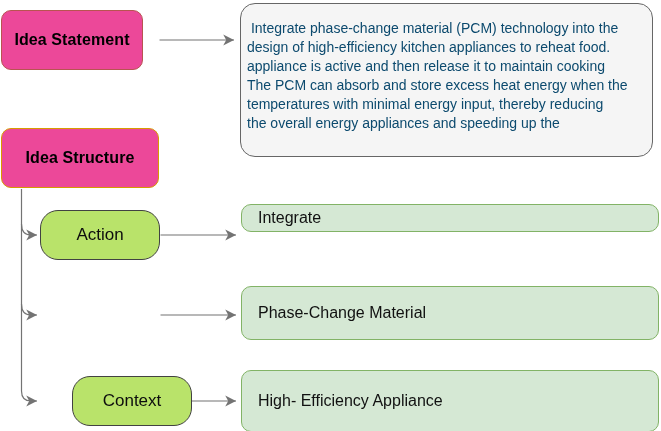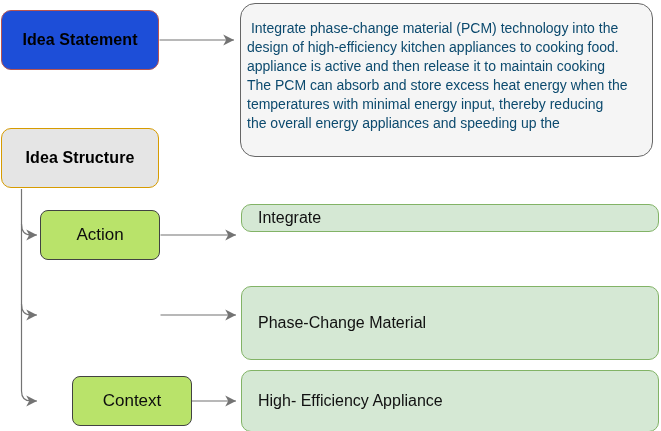--- a/index.html
+++ b/index.html
@@ -20,29 +20,29 @@
   .node {
     position: absolute;
     box-sizing: border-box;
     display: flex;
     align-items: center;
   }
   .node.centered { justify-content: center; }
 
   
   #idea-statement {
-    left: 1px; top: 10px; width: 158px; height: 60px;
-    background: #1d4ed8;
+    left: 1px; top: 10px; width: 142px; height: 60px;
+    background: #ec4899;
     border: 1.6px solid #b85450;
     border-radius: 10px;
   }
   
   #idea-structure {
     left: 1px; top: 128px; width: 158px; height: 60px;
-    background: #e5e5e5;
+    background: #ec4899;
     border: 1.6px solid #d79b00;
     border-radius: 10px;
   }
   .header-label {
     font-size: 16px;
     font-weight: bold;
     color: #000000;
     letter-spacing: 0.1px;
   }
 
@@ -61,41 +61,41 @@
     line-height: 19px;
     color: #0c4a6e;
     white-space: pre;
   }
 
   
   .key-node {
     left: 40px; width: 120px; height: 50px;
     background: #b9e36a;
     border: 1.6px solid #424242;
-    border-radius: 8px;
+    border-radius: 18px;
     align-items: center;
   }
   #node-action  { top: 210px; }
   #node-object  { top: 290px; }
   #node-context { top: 376px; margin-left: 32px; }
   .key-label {
     font-size: 17px;
     color: #0d0d0d;
   }
 
   
   .value-node {
     left: 241px; width: 418px;
     background: #d5e8d4;
     border: 1.4px solid #82b366;
     border-radius: 10px;
     padding-left: 16px;
   }
   #value-action  { top: 204px; height: 28px; }
-  #value-object  { top: 286px; height: 74px; }
+  #value-object  { top: 286px; height: 54px; }
   #value-context { top: 370px; height: 62px; }
   .value-label {
     font-size: 16px;
     color: #111111;
   }
 </style>
 </head>
 <body>
 
 <div id="canvas">
@@ -114,21 +114,21 @@
     <path d="M160.5,315 L236,315" fill="none" stroke="#737373" stroke-width="1.2" marker-end="url(#arrowhead)"></path>
     <path d="M160.5,401 L236,401" fill="none" stroke="#737373" stroke-width="1.2" marker-end="url(#arrowhead)"></path>
   </svg>
 
   <div id="idea-statement" class="node centered">
     <span class="header-label">Idea Statement</span>
   </div>
 
   <div id="statement-box" class="node">
     <div class="statement-line"> Integrate phase-change material (PCM) technology into the</div>
-    <div class="statement-line">design of high-efficiency kitchen appliances to cooking food.</div>
+    <div class="statement-line">design of high-efficiency kitchen appliances to reheat food.</div>
     <div class="statement-line">appliance is active and then release it to maintain cooking</div>
     <div class="statement-line">The PCM can absorb and store excess heat energy when the</div>
     <div class="statement-line">temperatures with minimal energy input, thereby reducing</div>
     <div class="statement-line">the overall energy appliances and speeding up the</div>
   </div>
 
   <div id="idea-structure" class="node centered">
     <span class="header-label">Idea Structure</span>
   </div>
 

